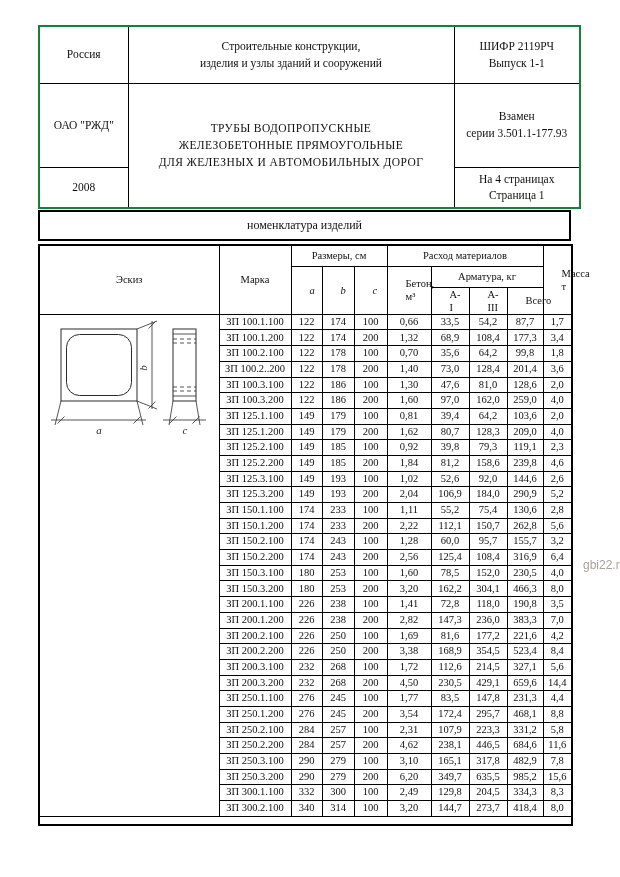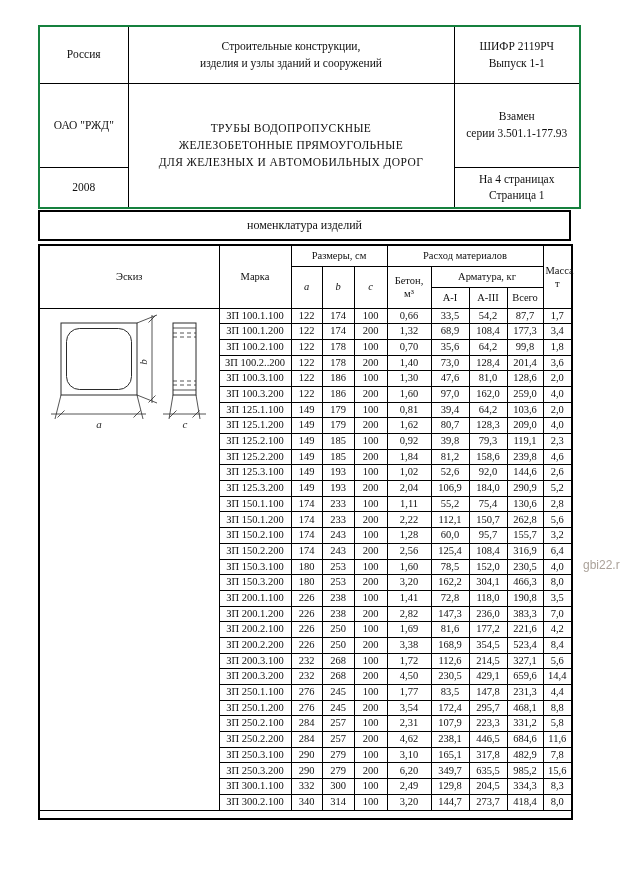--- a/index.html
+++ b/index.html
@@ -23,21 +23,21 @@
   .doc-title { font-size:9.5px; letter-spacing:.4px; line-height:1.7; }
 
   
   .main-wrap { position:absolute; left:38px; top:210px; width:533px; }
   .section-box {
     width:533px; height:31px; border:2px solid #000;
     display:flex; align-items:center; justify-content:center;
     font-size:12px; margin-bottom:3px;
   }
   .main-table { width:533px; border:2px solid #000; }
-  .main-table thead th { font-size:10.5px; white-space:pre-line; line-height:1.25; height:21px; padding:0 2px; }
+  .main-table thead th { font-size:10.5px; white-space:pre-line; line-height:1.25; height:21px; padding:0 18px; }
   .dim-letter { font-style:italic; }
   .main-table tbody td { font-size:10.5px; height:15.7px; line-height:1; padding:0 1px; }
   .main-table tfoot td { height:9px; }
   .eskiz-cell { vertical-align:top; padding-top:126px; }
 
   
   .sketch-svg { display:block; margin:0 auto; }
   .sk { stroke:#2a2a2a; stroke-width:1; fill:none; }
   .sk-thin { stroke:#2a2a2a; stroke-width:0.8; fill:none; }
   .sk-dash { stroke:#2a2a2a; stroke-width:0.8; fill:none; stroke-dasharray:4 3; }

